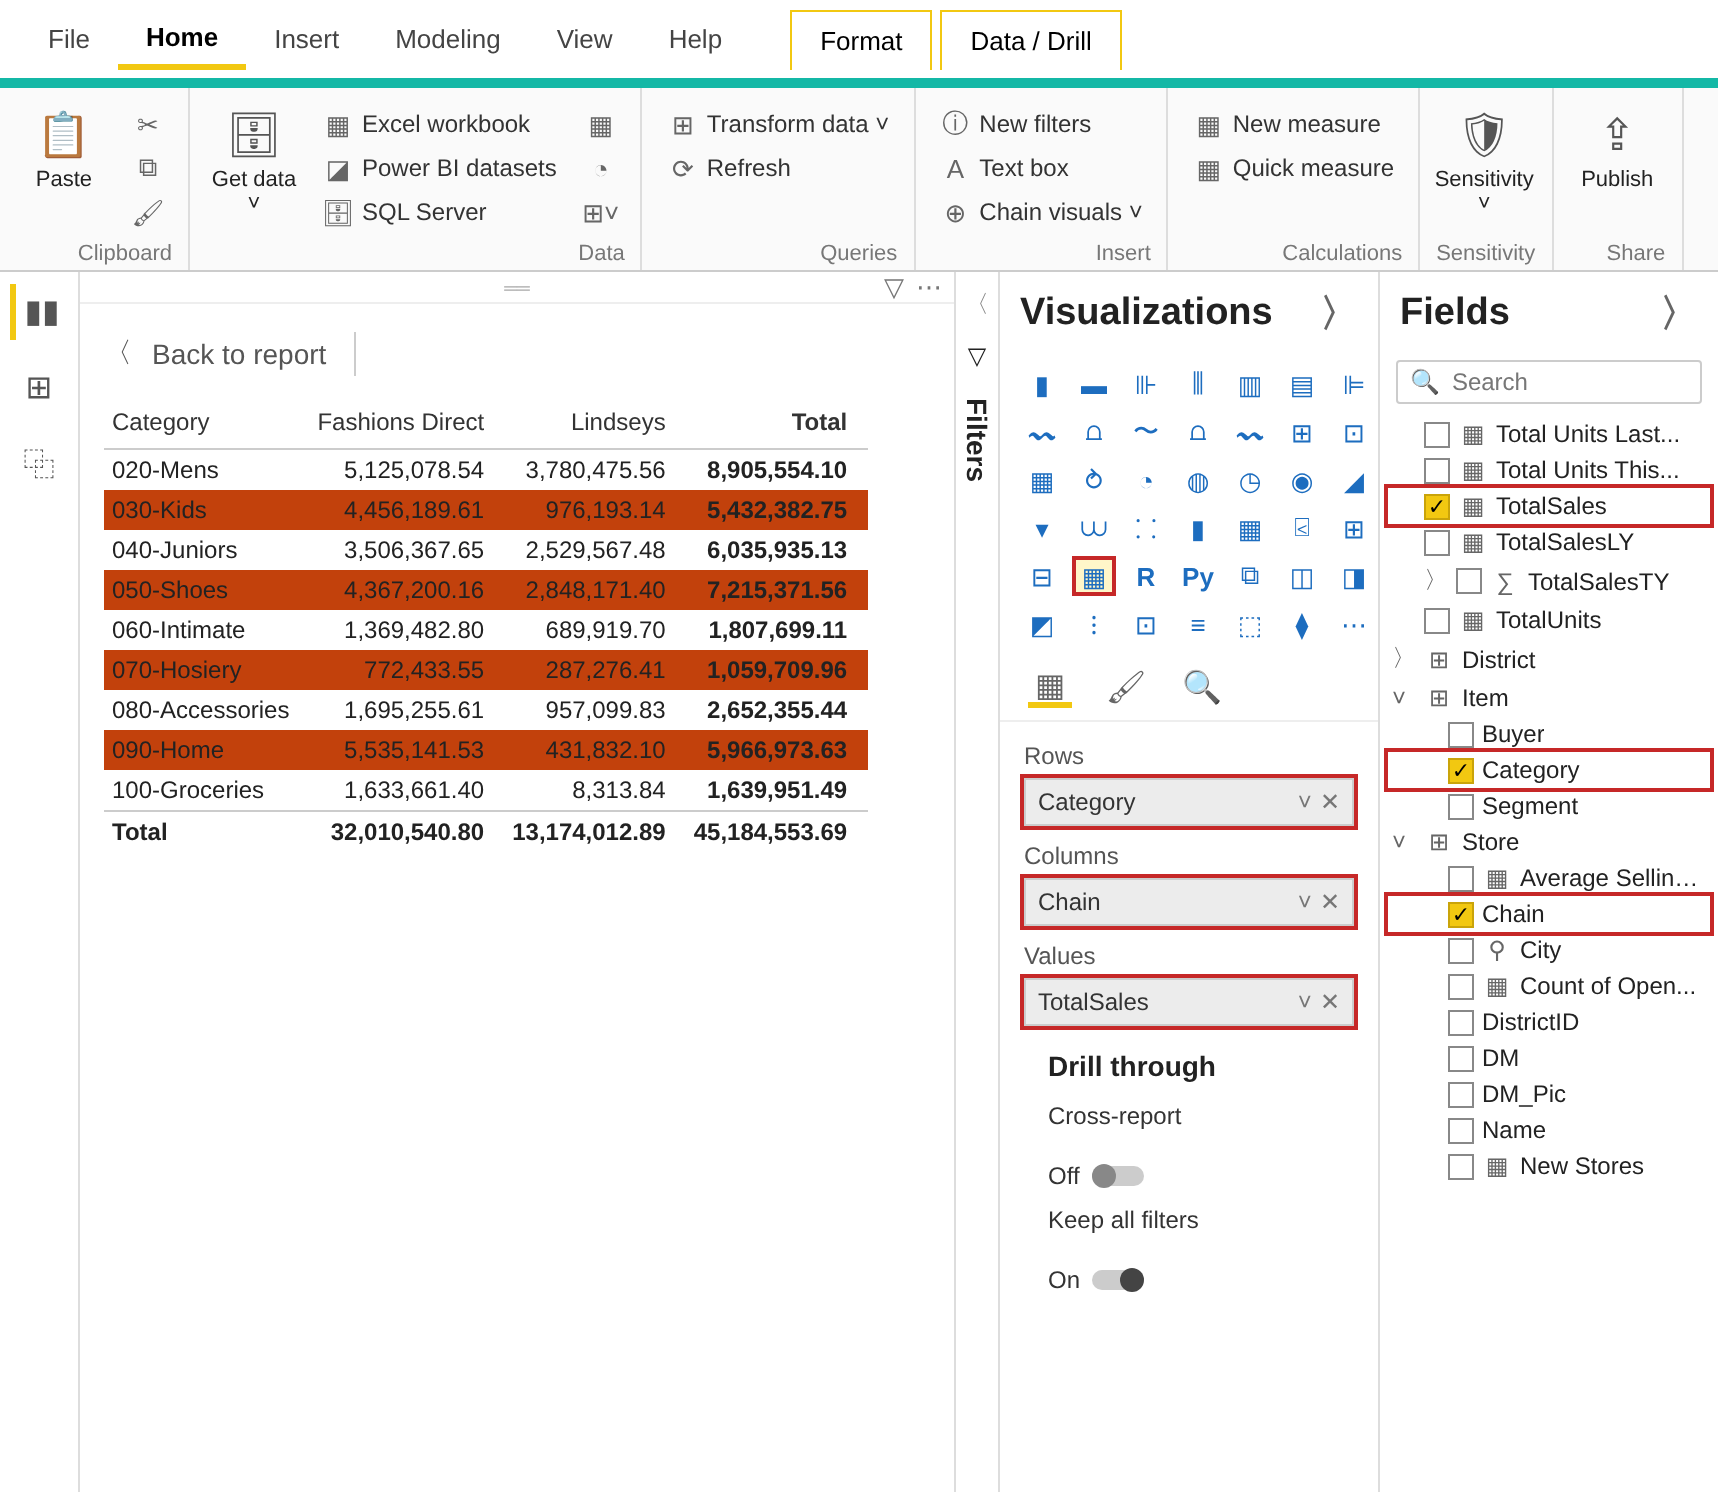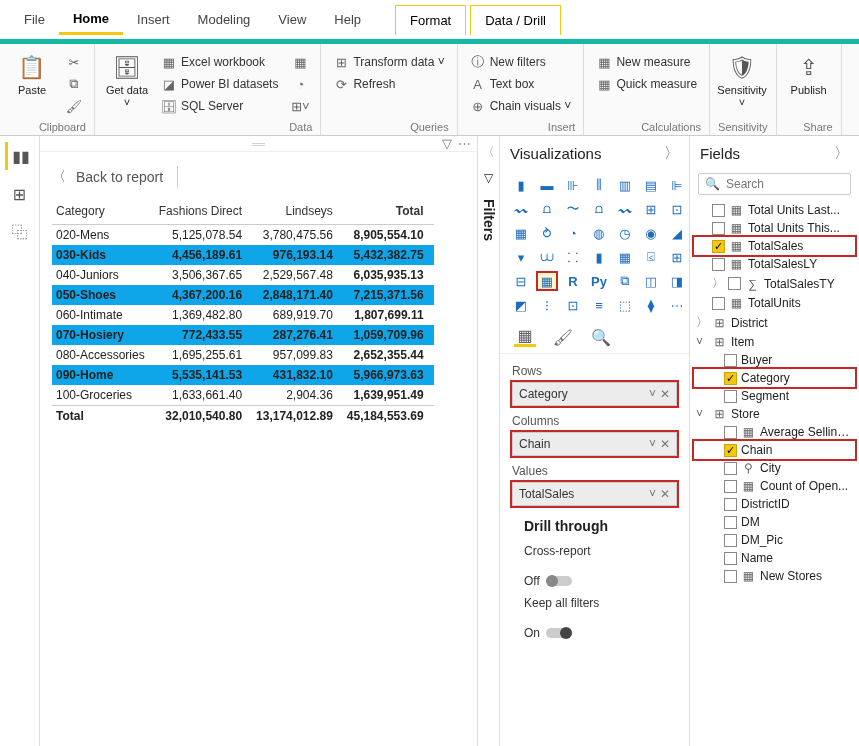--- a/index.html
+++ b/index.html
@@ -35,30 +35,30 @@
 .canvas-top .grip { font-size: 9px; color: #aaa; }
 .canvas-top .corner { position: absolute; right: 6px; top: 0; display: flex; gap: 6px; color: #777; font-size: 13px; }
 .canvas-body { flex: 1; padding: 10px 12px; }
 .backline { display: flex; align-items: center; gap: 10px; padding: 4px 0 12px; color: #555; font-size: 14px; }
 .backline .divider { width: 1px; height: 22px; background: #ccc; margin-left: 4px; }
 
 table.matrix { border-collapse: collapse; font-size: 12px; }
 table.matrix th { text-align: left; padding: 4px 10px 6px 4px; border-bottom: 1px solid #ccc; color: #333; font-weight: 400; }
 table.matrix th.right, table.matrix td.right { text-align: right; }
 table.matrix td { padding: 3px 10px 3px 4px; }
-table.matrix tr.striped td { background: #0ea5e9; font-weight: bold; }
+table.matrix tr.striped td { background: #c2410c; }
 table.matrix tr.tot td { font-weight: 700; border-top: 1px solid #ccc; }
 table.matrix td:last-child, table.matrix th:last-child { font-weight: 700; }
 
 .filterbar { width: 22px; border-left: 1px solid #ddd; display: flex; flex-direction: column; align-items: center; padding-top: 8px; gap: 10px; }
 .filterbar .chev { color: #888; font-size: 12px; }
 .filterbar .vtxt { writing-mode: vertical-rl; font-weight: 600; font-size: 14px; color: #222; margin-top: 4px; }
 
 .vispane { width: 190px; border-left: 1px solid #ddd; display: flex; flex-direction: column; }
-.pane-head { display: flex; justify-content: space-between; align-items: center; padding: 8px 10px; font-weight: 400; font-size: 15px; gap: 20px; }
+.pane-head { display: flex; justify-content: space-between; align-items: center; padding: 8px 10px; font-weight: 700; font-size: 19px; gap: 20px; }
 .pane-head .chev { color: #666; }
 .visgrid { display: grid; grid-template-columns: repeat(7, 22px); gap: 4px; padding: 4px 10px 8px; }
 .visgrid .v { width: 22px; height: 20px; display: flex; align-items: center; justify-content: center; color: #1d6dbf; font-size: 13px; border: 1px solid transparent; }
 .visgrid .v.sel { border: 2px solid #c62828; background: #fff6c9; }
 .visgrid .v.txt { font-weight: 700; }
 .welltabs { display: flex; gap: 16px; padding: 4px 14px 6px; border-bottom: 1px solid #eee; }
 .welltabs .wt { width: 22px; height: 20px; display:flex; align-items:center; justify-content:center; color:#666; font-size:16px;}
 .welltabs .wt.active { border-bottom: 3px solid #f2c811; }
 .wells { padding: 6px 12px; display: flex; flex-direction: column; gap: 4px; overflow-y: auto; }
 .well-lbl { color: #555; font-size: 12px; margin-top: 4px; }
@@ -299,21 +299,21 @@
             </tr>
             <tr class="striped">
               <td>090-Home</td>
               <td class="right">5,535,141.53</td>
               <td class="right">431,832.10</td>
               <td class="right">5,966,973.63</td>
             </tr>
             <tr>
               <td>100-Groceries</td>
               <td class="right">1,633,661.40</td>
-              <td class="right">2,904.36</td>
+              <td class="right">8,313.84</td>
               <td class="right">1,639,951.49</td>
             </tr>
             <tr class="tot">
               <td>Total</td>
               <td class="right">32,010,540.80</td>
               <td class="right">13,174,012.89</td>
               <td class="right">45,184,553.69</td>
             </tr>
           </tbody>
       </table>

